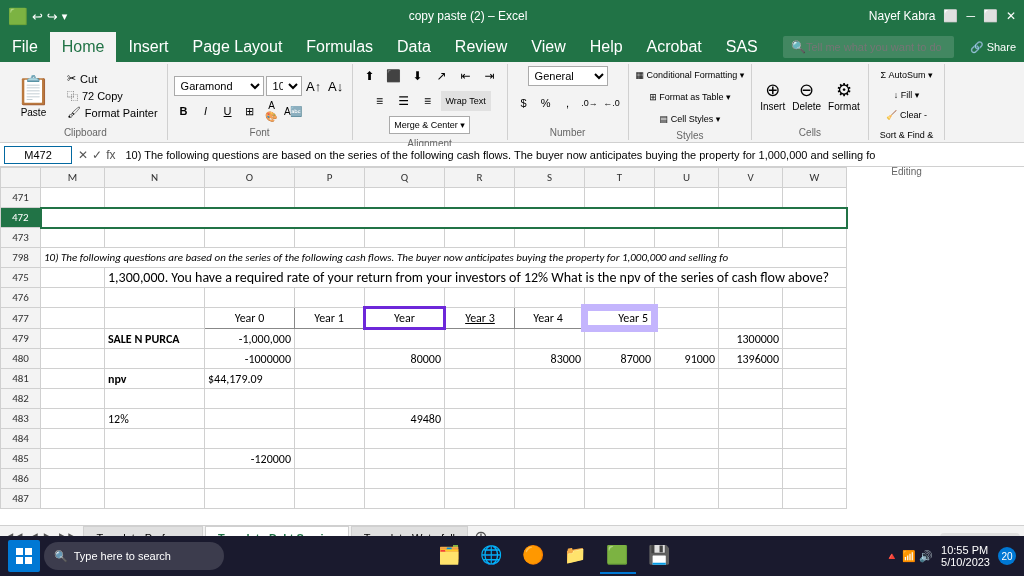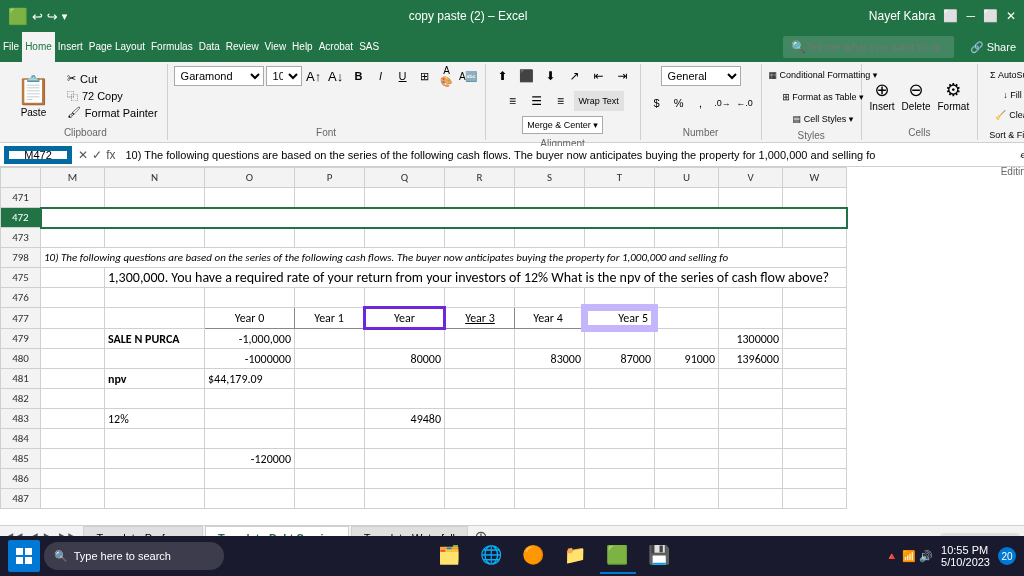--- a/index.html
+++ b/index.html
@@ -26,26 +26,26 @@
       background: #f3f3f3;
       border-bottom: 1px solid #d0d0d0;
     }
     .ribbon-tabs {
       background: #217346;
       display: flex;
       align-items: center;
       height: 30px;
     }
     .ribbon-tab {
-      padding: 0 3px;
+      padding: 0 12px;
       height: 30px;
       line-height: 30px;
       color: white;
       cursor: pointer;
-      font-size: 10px;
+      font-size: 16px;
     }
     .ribbon-tab.active {
       background: #f3f3f3;
       color: #217346;
     }
     .ribbon-content {
       display: flex;
       align-items: stretch;
       padding: 2px 4px;
       height: 80px;
@@ -158,21 +158,21 @@
     .formula-bar {
       display: flex;
       align-items: center;
       height: 24px;
       border-bottom: 1px solid #d0d0d0;
       background: white;
       padding: 0 4px;
     }
     .cell-ref {
       width: 68px;
-      border: 5px solid #0369a1;
+      border: 1px solid #0369a1;
       height: 18px;
       font-size: 11px;
       padding: 0 4px;
       text-align: center;
     }
     .formula-dividers { display: flex; align-items: center; gap: 4px; padding: 0 6px; color: #555; font-size: 12px; }
     .formula-input {
       flex: 1;
       height: 18px;
       border: none;
@@ -407,21 +407,21 @@
           <div class="small-ribbon-btn">
             <span>🖌</span>
             <span>Format Painter</span>
           </div>
         </div>
       </div>
       <div class="ribbon-group-label">Clipboard</div>
     </div>
 
     <div class="ribbon-group">
-      <div class="ribbon-group-content" style="flex-direction:row;align-items:flex-start;">
+      <div class="ribbon-group-content" style="flex-direction:column;align-items:flex-start;margin-top:10px;">
         <div class="font-row">
           <select class="font-select">
             <option>Garamond</option>
           </select>
           <select class="size-select">
             <option>10</option>
           </select>
           <button class="format-btn" style="font-size:13px;">A↑</button>
           <button class="format-btn" style="font-size:13px;">A↓</button>
         </div>

